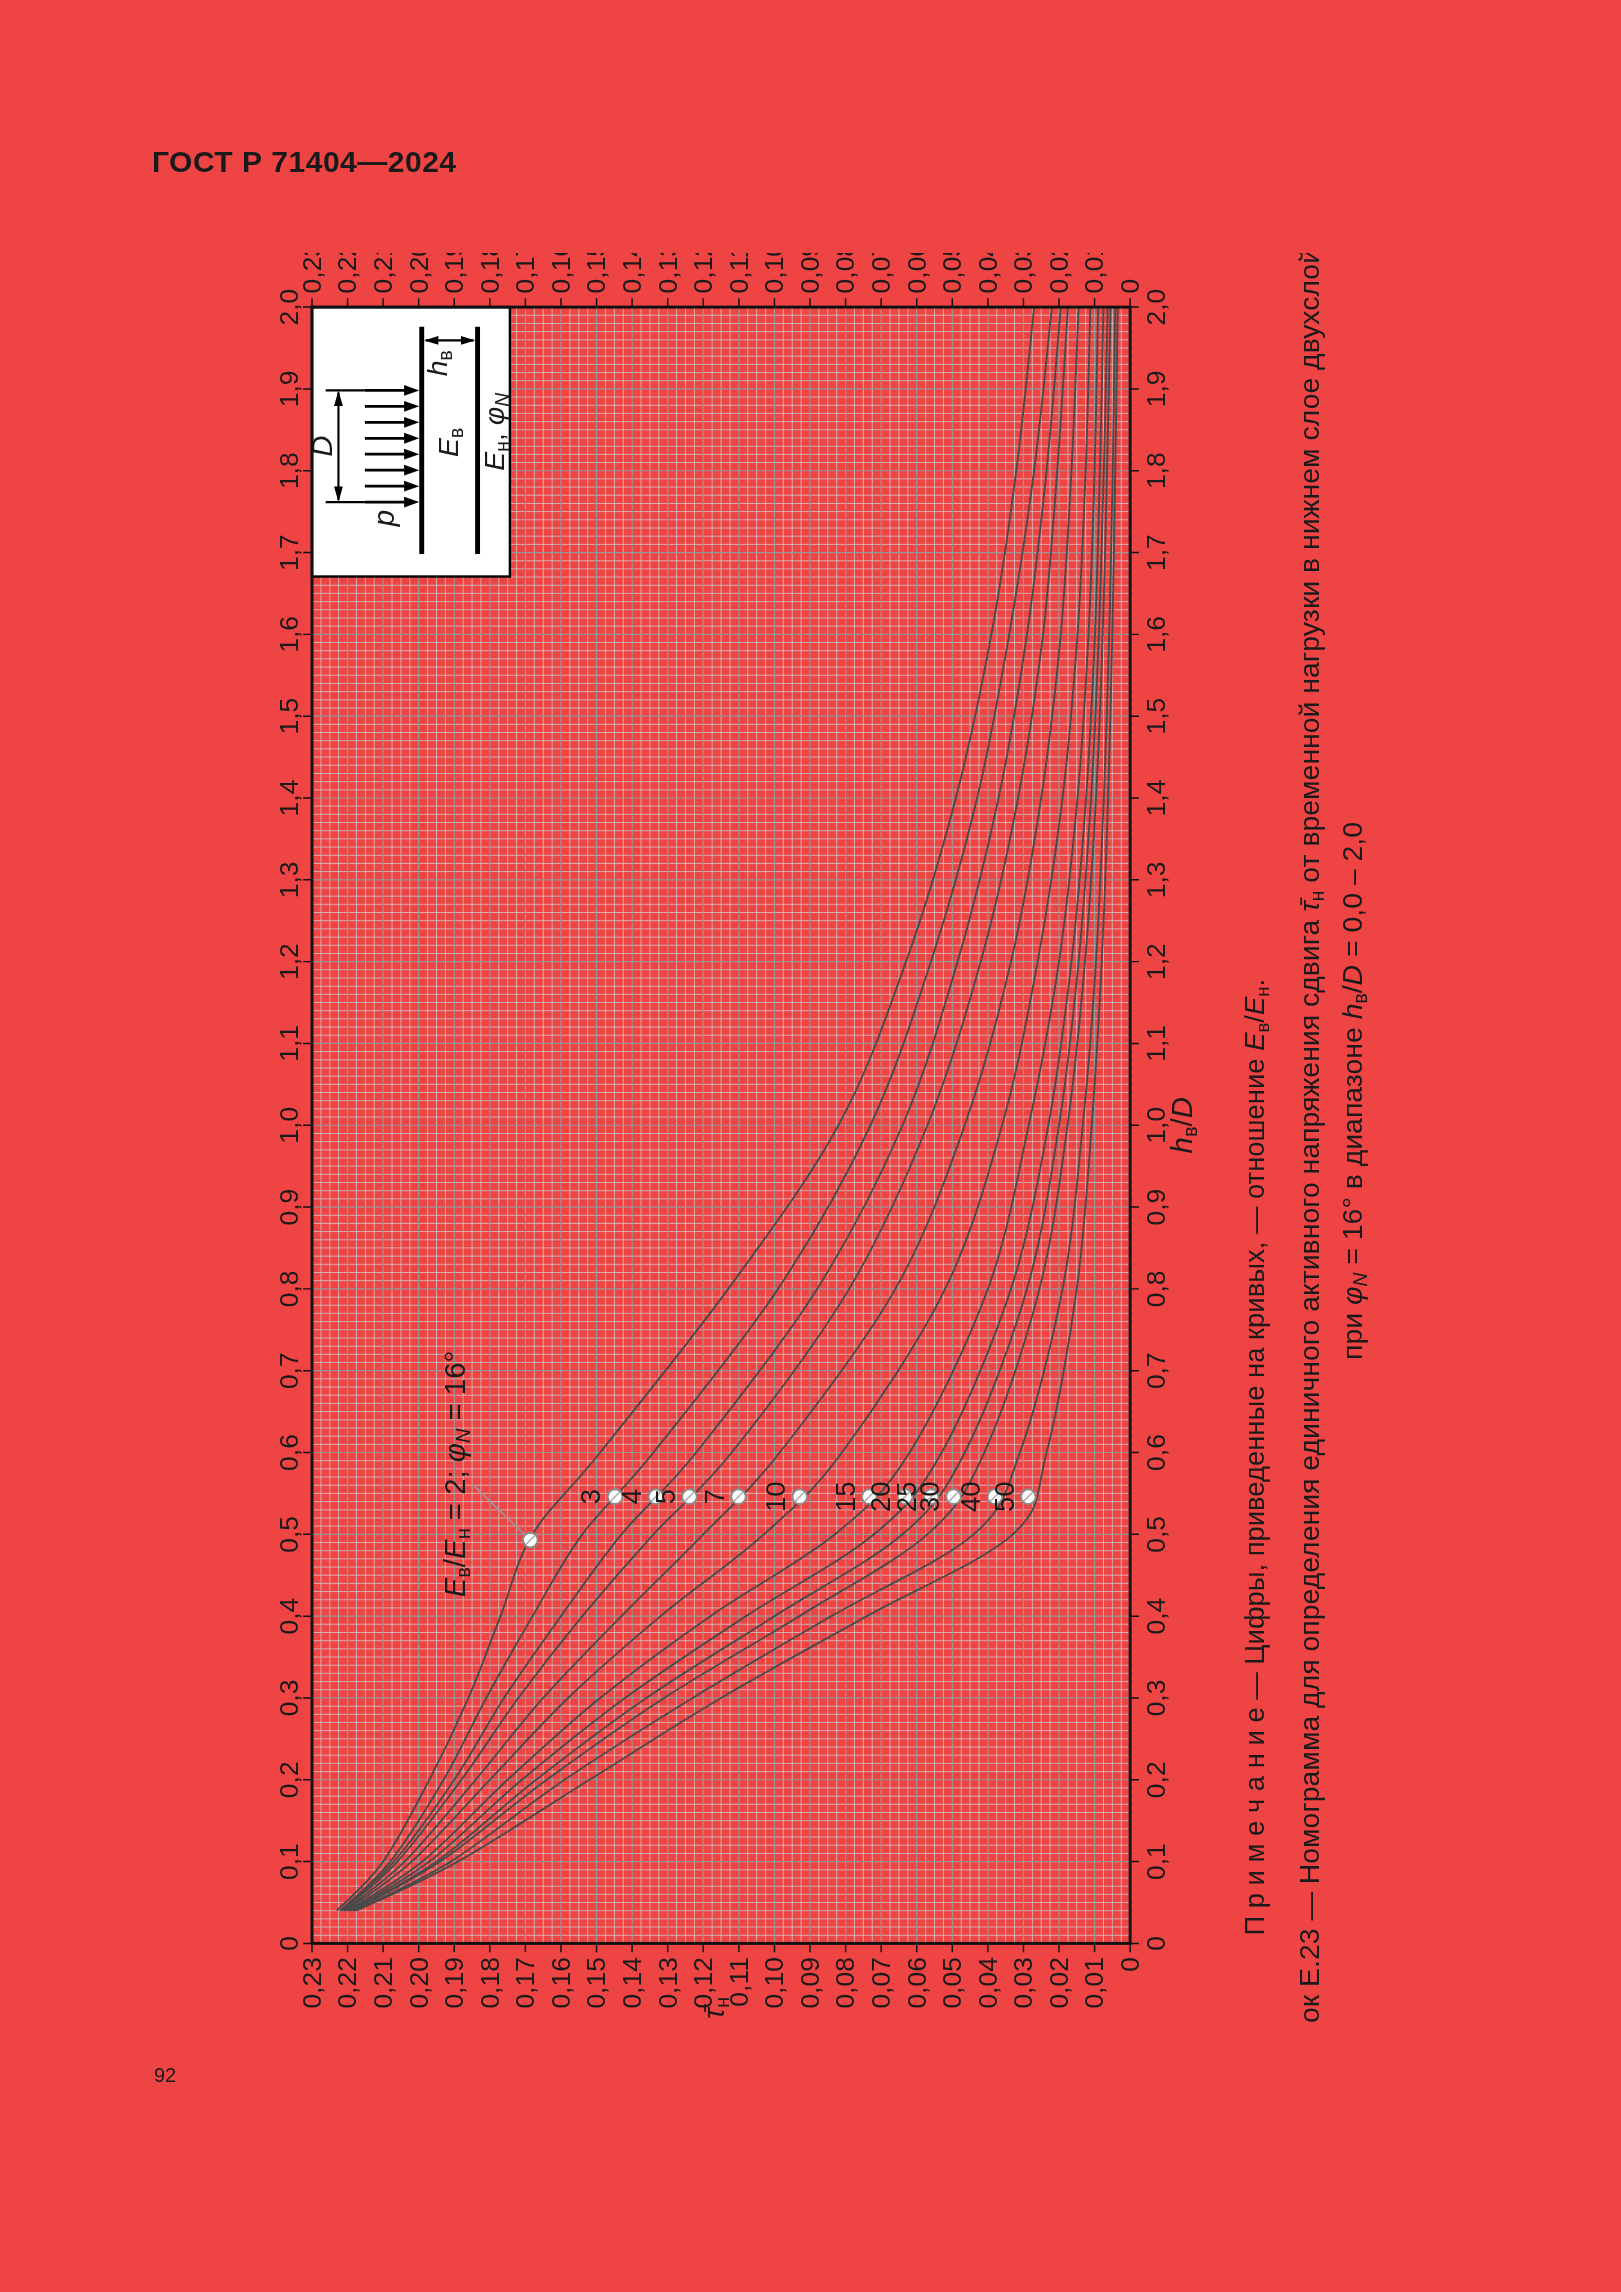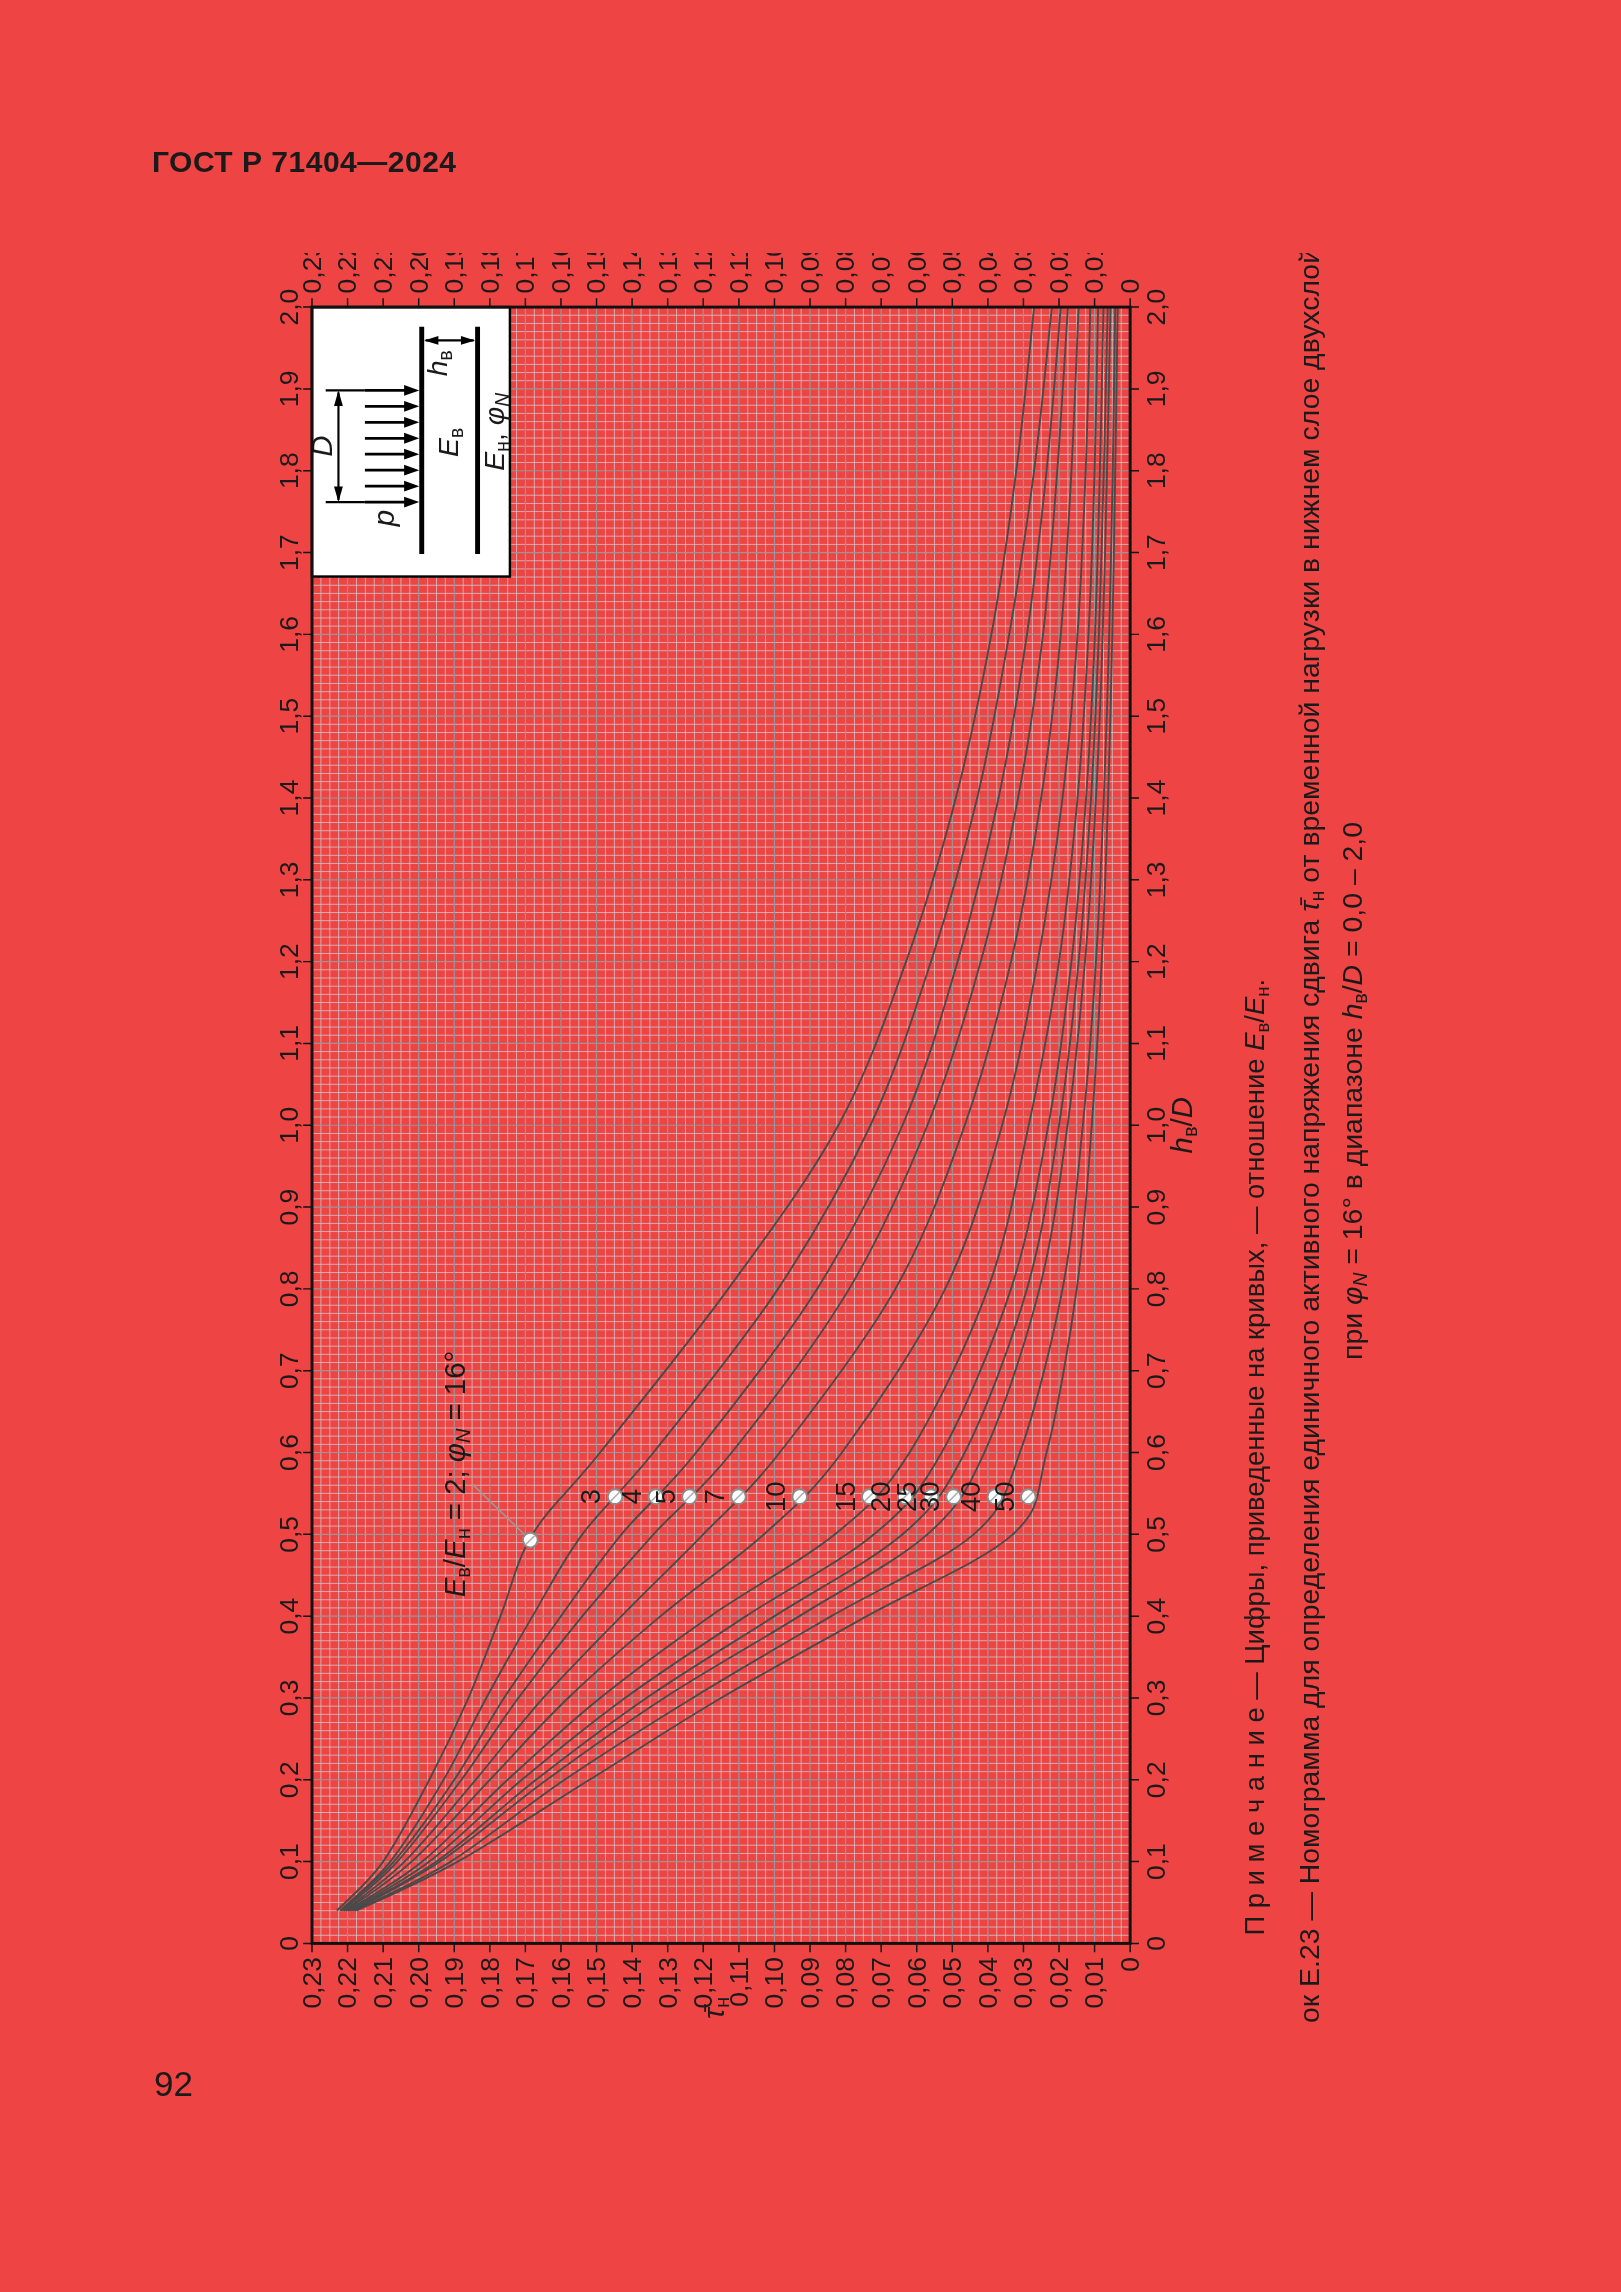--- a/index.html
+++ b/index.html
@@ -11,21 +11,21 @@
     font-family:"Liberation Sans", sans-serif;
     color:#1a1a1a;
   }
   .doc-header{
     position:absolute;left:152px;top:145px;
     font-size:30px;font-weight:bold;letter-spacing:0.5px;
     white-space:nowrap;
   }
   .page-number{
     position:absolute;left:154px;top:2064px;
-    font-size:35px;
+    font-size:20px;
   }
   .figure-rotated{
     position:absolute;left:263px;top:2022px;
     width:1769px;height:1117px;
     transform:rotate(-90deg);
     transform-origin:0 0;
   }
   .figure-rotated svg{display:block;}
 </style>
 </head>

